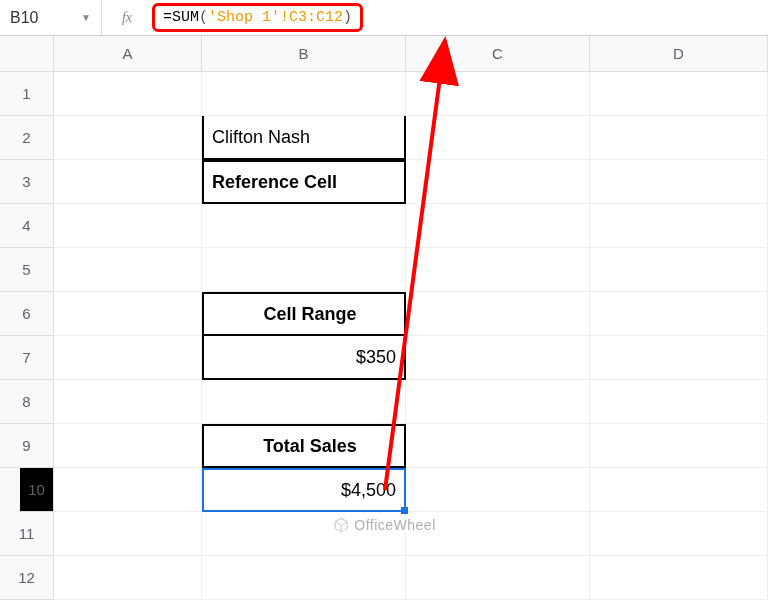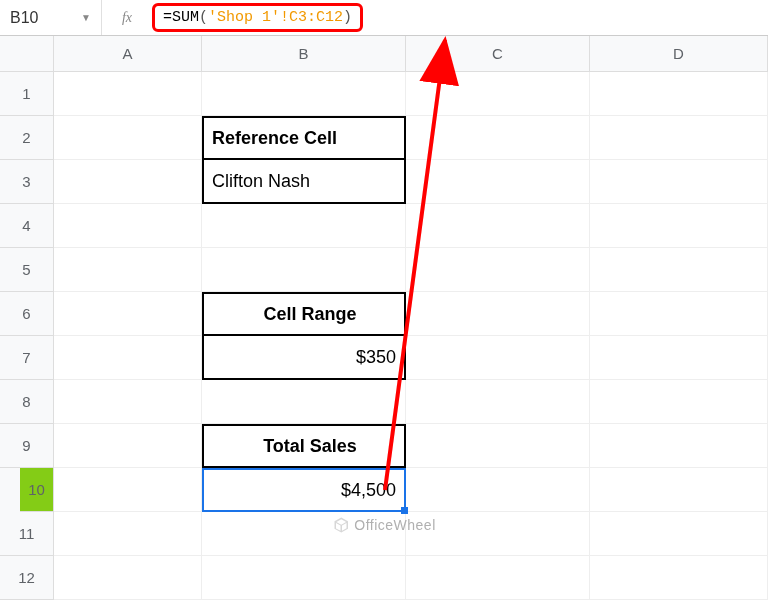--- a/index.html
+++ b/index.html
@@ -88,21 +88,21 @@
       height: 44px;
       border-right: 1px solid #ddd;
       border-bottom: 1px solid #ddd;
       display: flex;
       align-items: center;
       justify-content: center;
       color: #5f6368;
       font-size: 15px;
     }
     .row-h.selected {
-      background: #84cc16;
+      background: #000000;
       margin-left: 20px;
     }
     .cells {
       position: relative;
     }
     .cell-row { display: flex; height: 44px; }
     .cell {
       border-right: 1px solid #eee;
       border-bottom: 1px solid #eee;
       display: flex;
@@ -198,27 +198,27 @@
     </div>
     <div class="cells">
       <div class="cell-row">
         <div class="cell colA"></div>
         <div class="cell colB"></div>
         <div class="cell colC"></div>
         <div class="cell colD"></div>
       </div>
       <div class="cell-row">
         <div class="cell colA"></div>
+        <div class="cell colB boxed" style="border-top:none">Clifton Nash</div>
+        <div class="cell colC"></div>
+        <div class="cell colD"></div>
+      </div>
+      <div class="cell-row">
+        <div class="cell colA"></div>
         <div class="cell colB boxed bold">Reference Cell</div>
-        <div class="cell colC"></div>
-        <div class="cell colD"></div>
-      </div>
-      <div class="cell-row">
-        <div class="cell colA"></div>
-        <div class="cell colB boxed" style="border-top:none">Clifton Nash</div>
         <div class="cell colC"></div>
         <div class="cell colD"></div>
       </div>
       <div class="cell-row">
         <div class="cell colA"></div>
         <div class="cell colB"></div>
         <div class="cell colC"></div>
         <div class="cell colD"></div>
       </div>
       <div class="cell-row">

